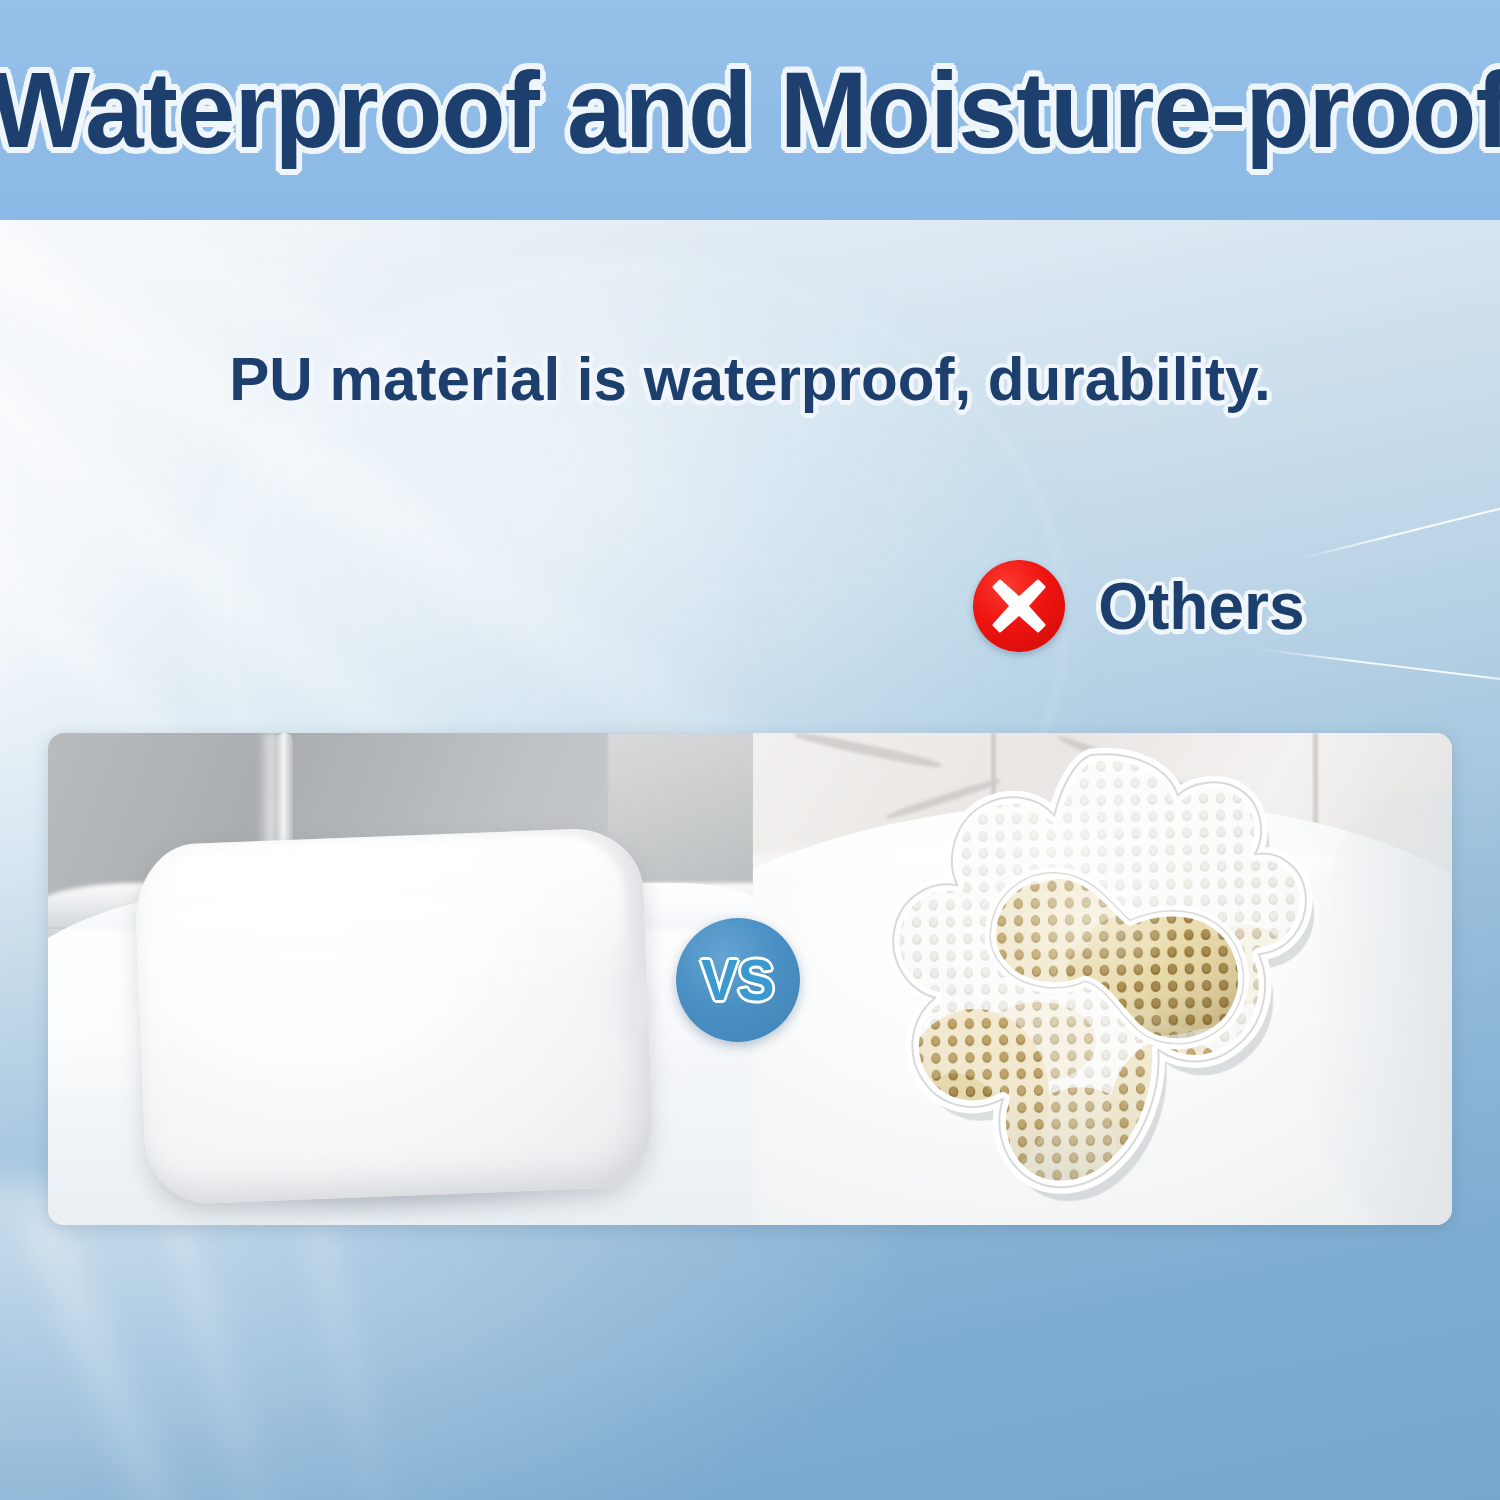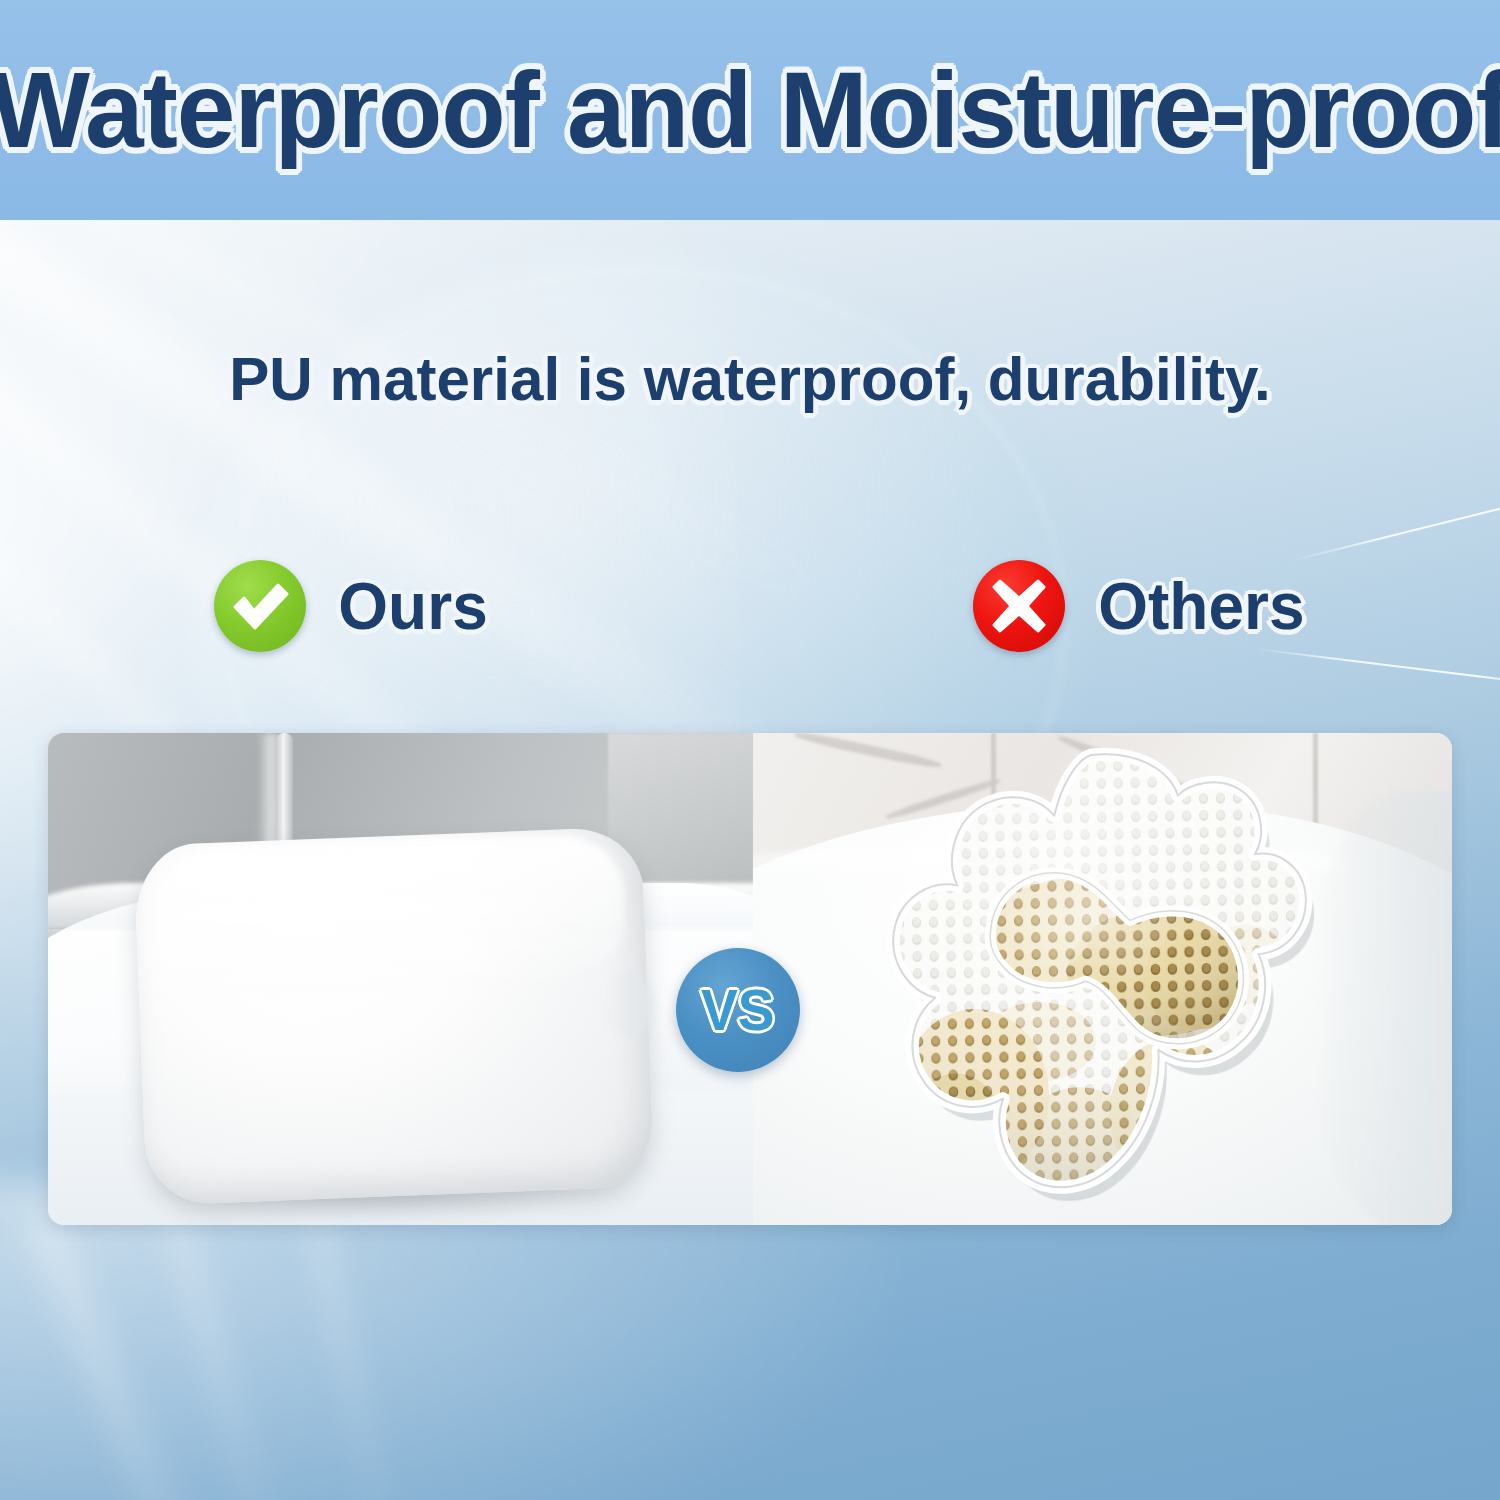--- a/index.html
+++ b/index.html
@@ -261,21 +261,21 @@
     background:linear-gradient(to bottom,rgba(255,255,255,0.9),rgba(255,255,255,0.0));
     border-radius:50%;filter:blur(4px);
   }
   .mesh-pillow{
     position:absolute;left:88px;top:8px;width:508px;height:468px;
     transform:rotate(-1deg);
   }
 
   
   .vs-badge{
-    position:absolute;left:676px;top:948px;width:124px;height:124px;
+    position:absolute;left:676px;top:918px;width:124px;height:124px;
     border-radius:50%;
     background:radial-gradient(circle at 38% 30%, #63a4d2 0%, #4b90c4 46%, #3f82b6 100%);
     display:flex;align-items:center;justify-content:center;
     box-shadow:0 4px 12px rgba(30,70,105,0.30);
   }
   .vs-text{
     font-size:58px;font-weight:bold;line-height:1;
     color:#3a99cf;letter-spacing:0px;
     transform:scaleX(0.95);
     text-shadow:
@@ -305,28 +305,20 @@
   <div class="ray" style="left:330px;top:1220px;width:400px;height:26px;transform:rotate(78deg);opacity:.40;"></div>
 
   <div class="thread" style="left:1290px;top:560px;width:330px;transform:rotate(-14deg);"></div>
   <div class="thread" style="left:1255px;top:648px;width:320px;transform:rotate(7deg);"></div>
 
   <div class="header-band"></div>
   <div class="header-title">Waterproof and Moisture-proof</div>
 
   <div class="subtitle">PU material is waterproof, durability.</div>
 
-  <div class="verdict verdict-ours">
-    <div class="badge-circle badge-check">
-      <svg viewBox="0 0 92 92" aria-hidden="true">
-        <path d="M21 47 L30 38 L40 51 L64 25 L73 34 L41 68 Z" fill="#ffffff" stroke="#ffffff" stroke-width="3" stroke-linejoin="round"></path>
-      </svg>
-    </div>
-    <div class="verdict-label">Ours</div>
-  </div>
 
   <div class="verdict verdict-others">
     <div class="badge-circle badge-cross">
       <svg viewBox="0 0 92 92" aria-hidden="true">
         <path d="M27 21 L46 38 L65 21 L71 27 L54 46 L71 65 L65 71 L46 54 L27 71 L21 65 L38 46 L21 27 Z" fill="#ffffff" stroke="#ffffff" stroke-width="3" stroke-linejoin="round"></path>
       </svg>
     </div>
     <div class="verdict-label">Others</div>
   </div>
 

